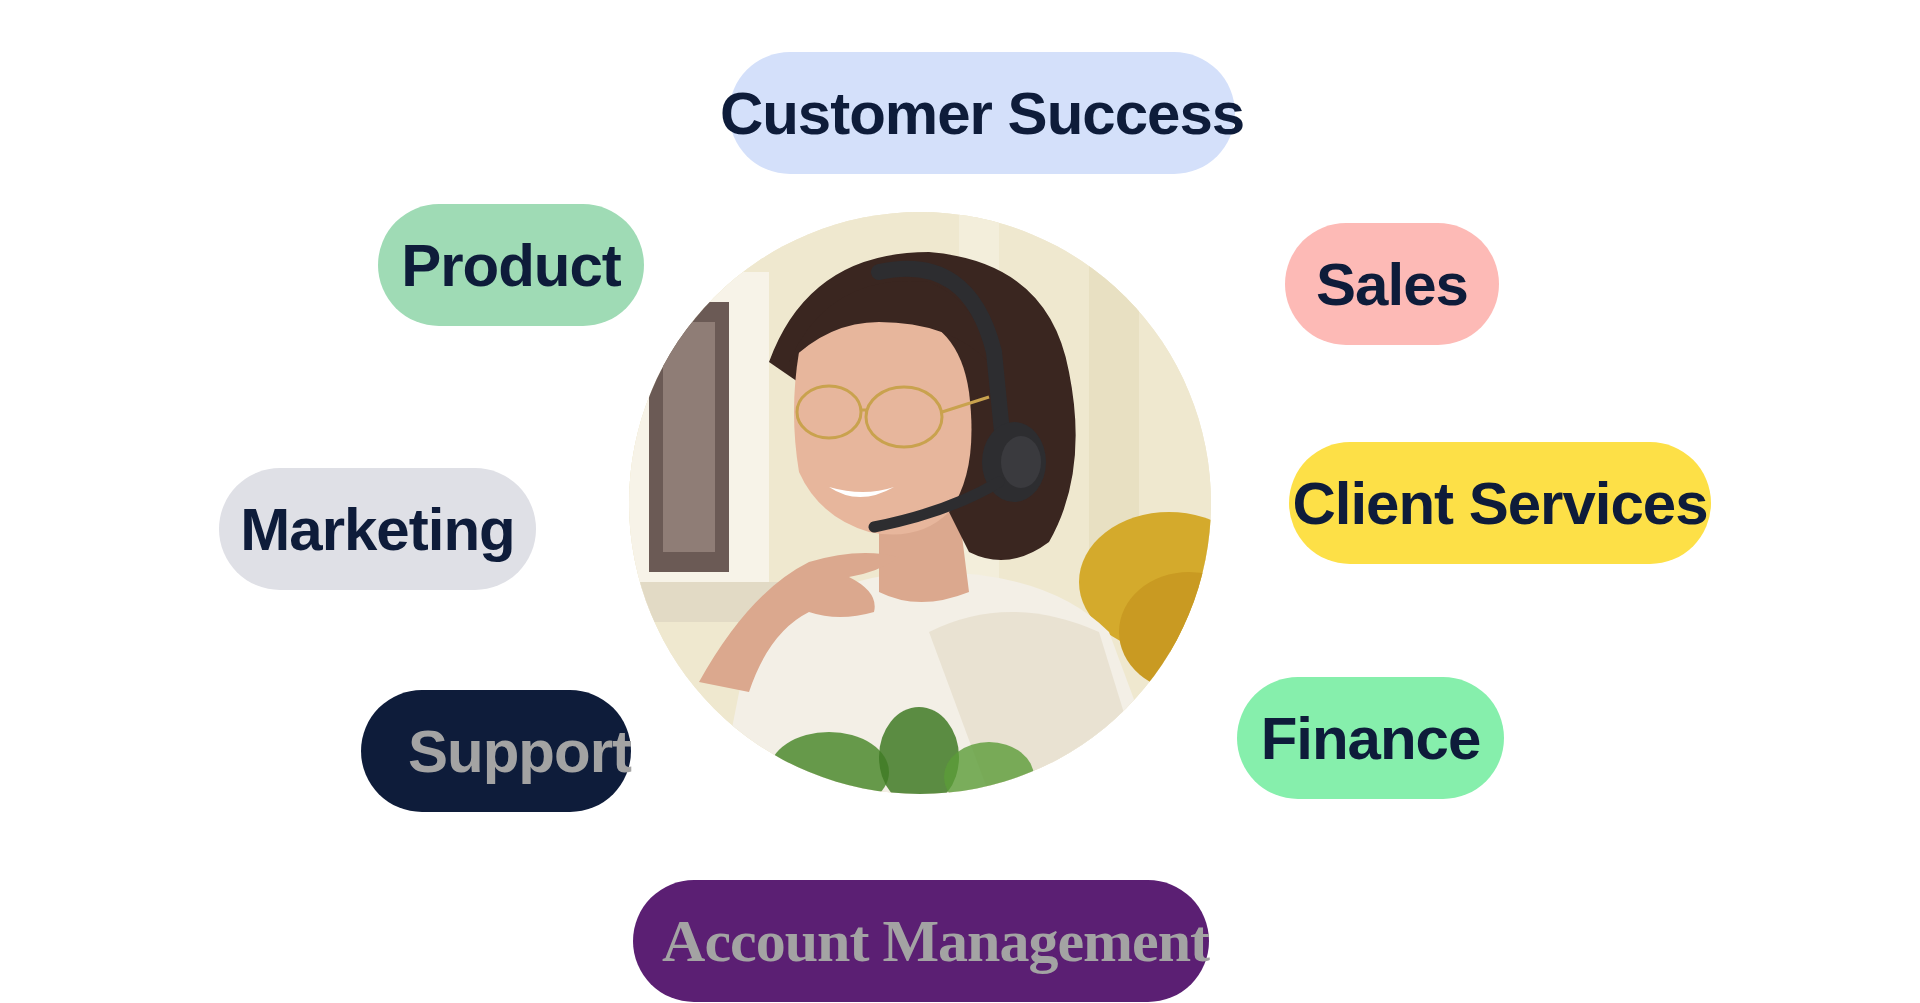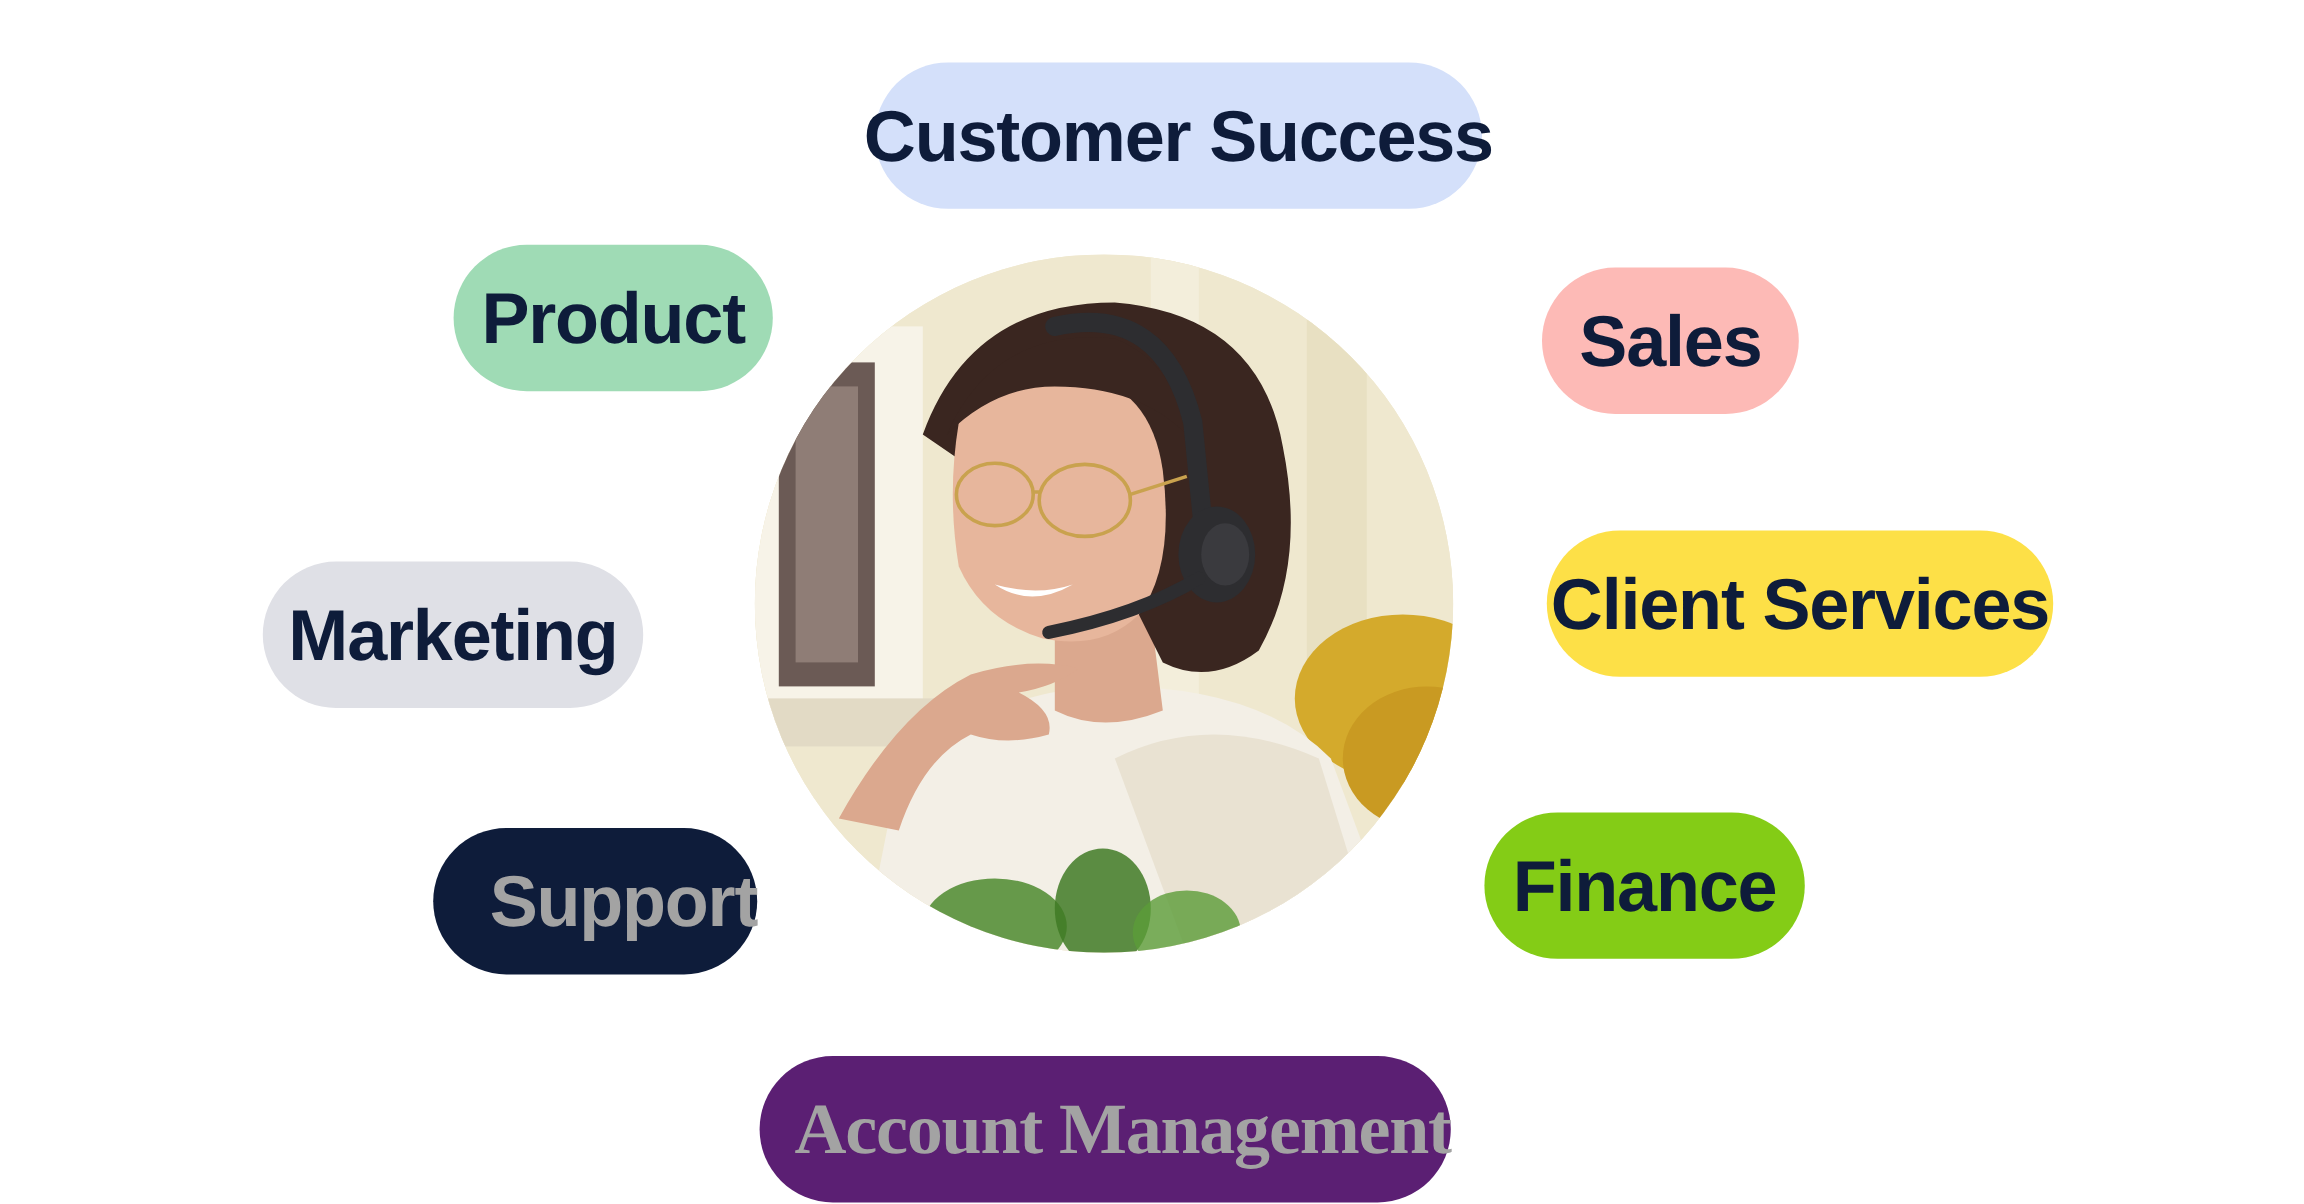--- a/index.html
+++ b/index.html
@@ -120,21 +120,21 @@
   </div>
 
   <div class="pill" style="left:1289px; top:442px; width:422px; background:#fde047;">
     <span>Client Services</span>
   </div>
 
   <div class="pill dark" style="left:361px; top:690px; width:270px; background:#0e1c3a;">
     <span>Support</span>
   </div>
 
-  <div class="pill" style="left:1237px; top:677px; width:267px; background:#84cc16;">
+  <div class="pill" style="left:1237px; top:677px; width:267px; background:#86efac;">
     <span>Finance</span>
   </div>
 
   <div class="pill dark" style="left:633px; top:880px; width:576px; background:#5b1f73;font-family:Liberation Serif, serif;">
     <span>Account Management</span>
   </div>
 
 </div>
 
 </body></html>

